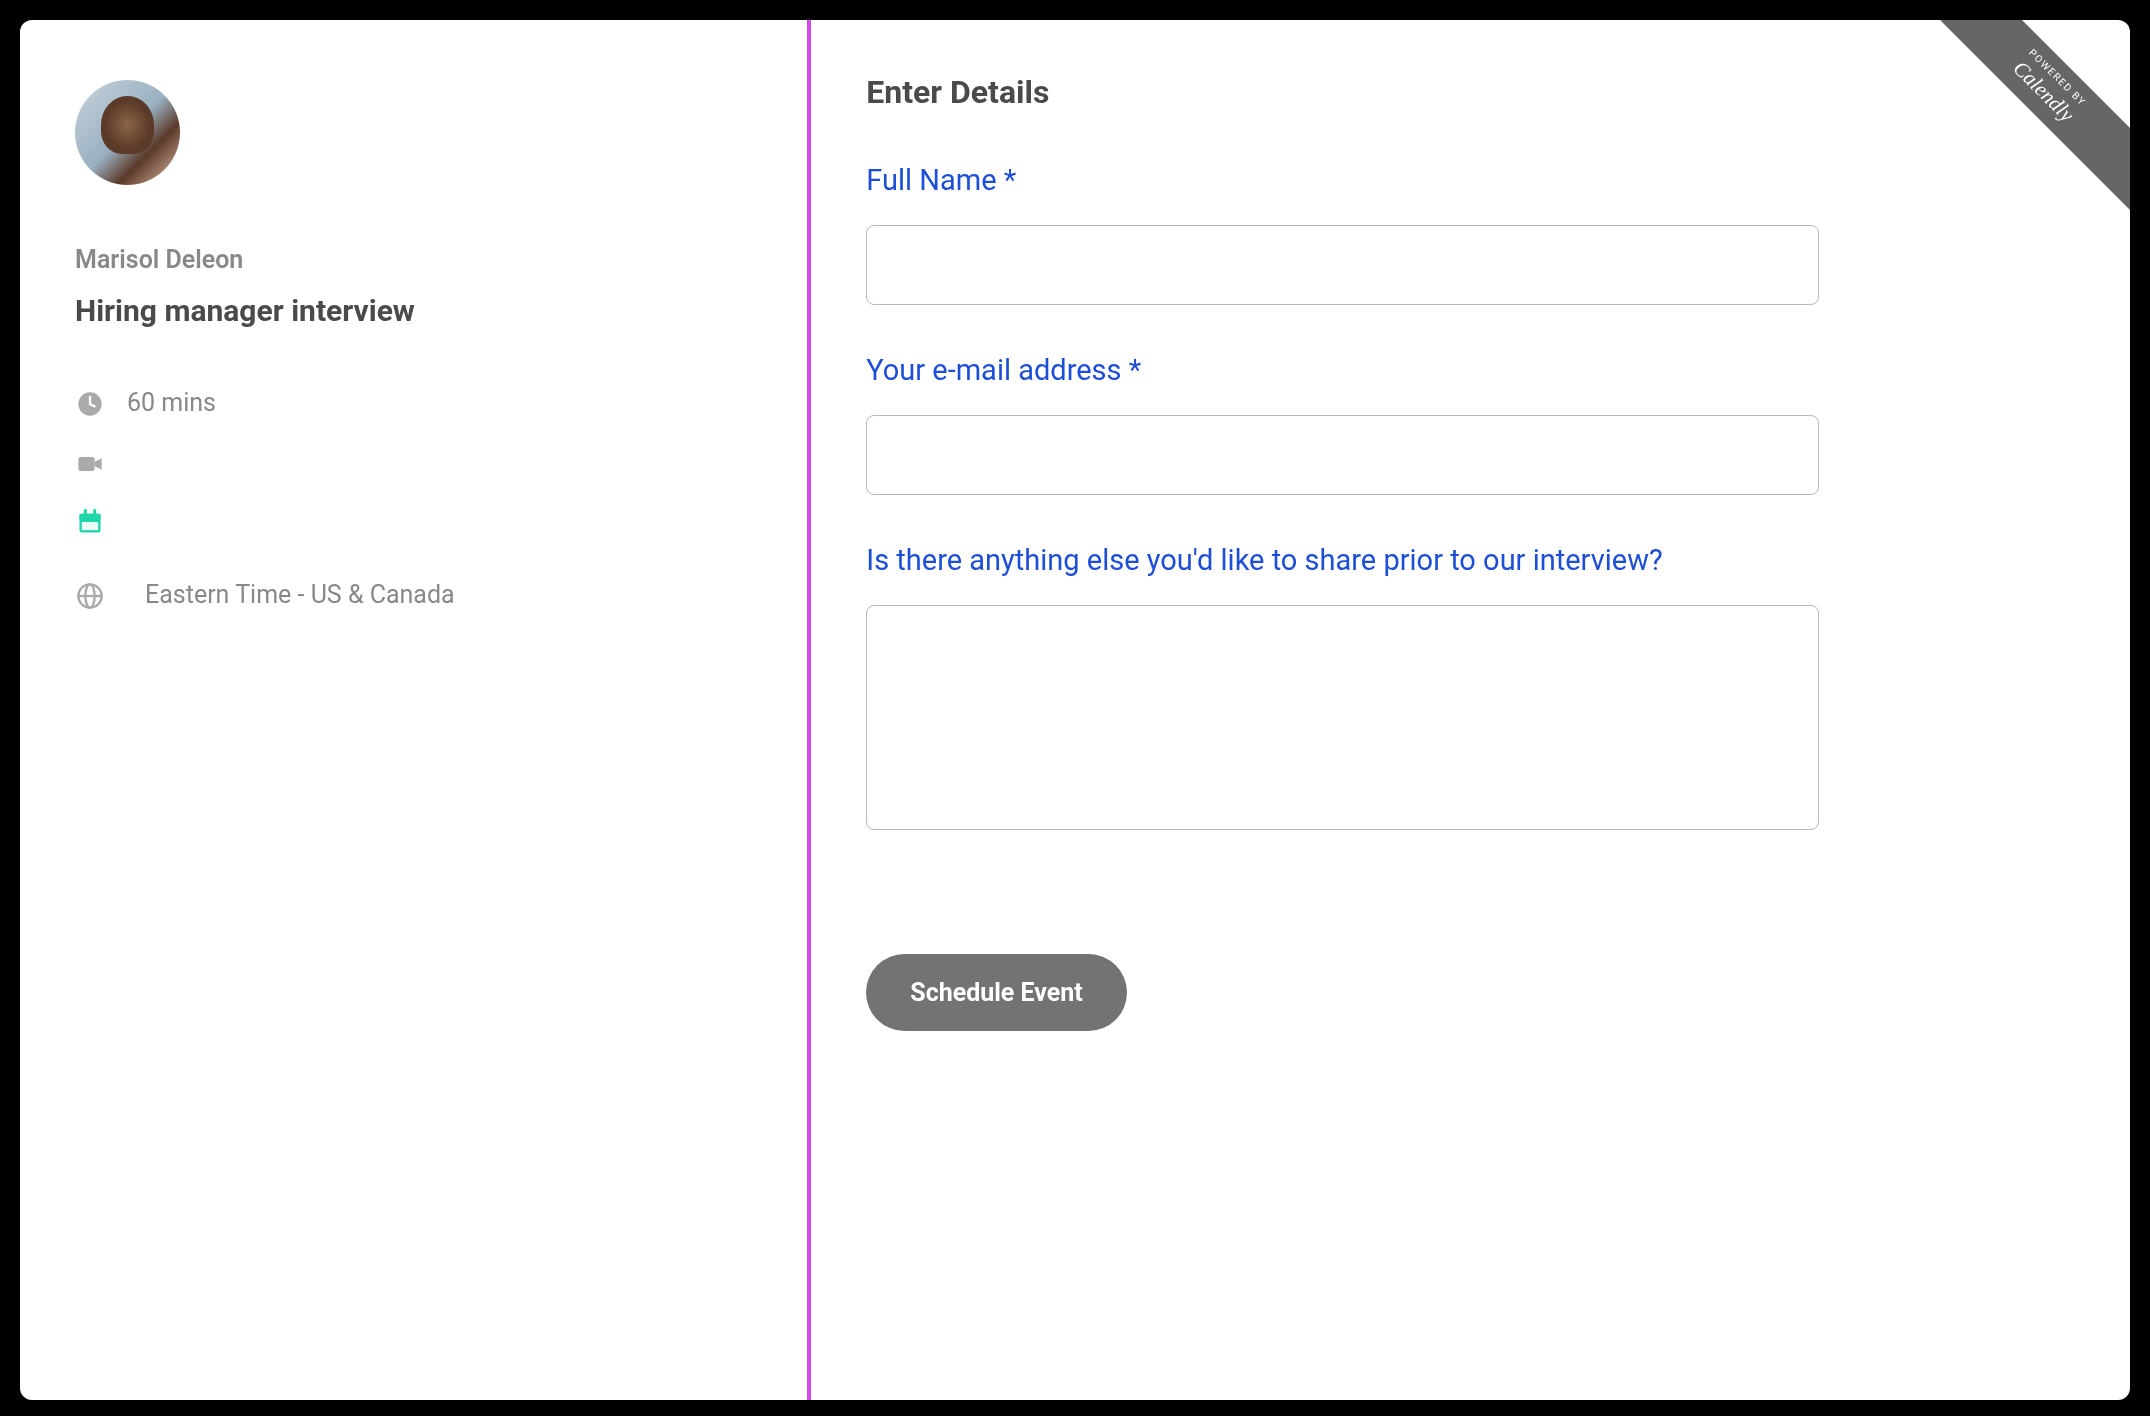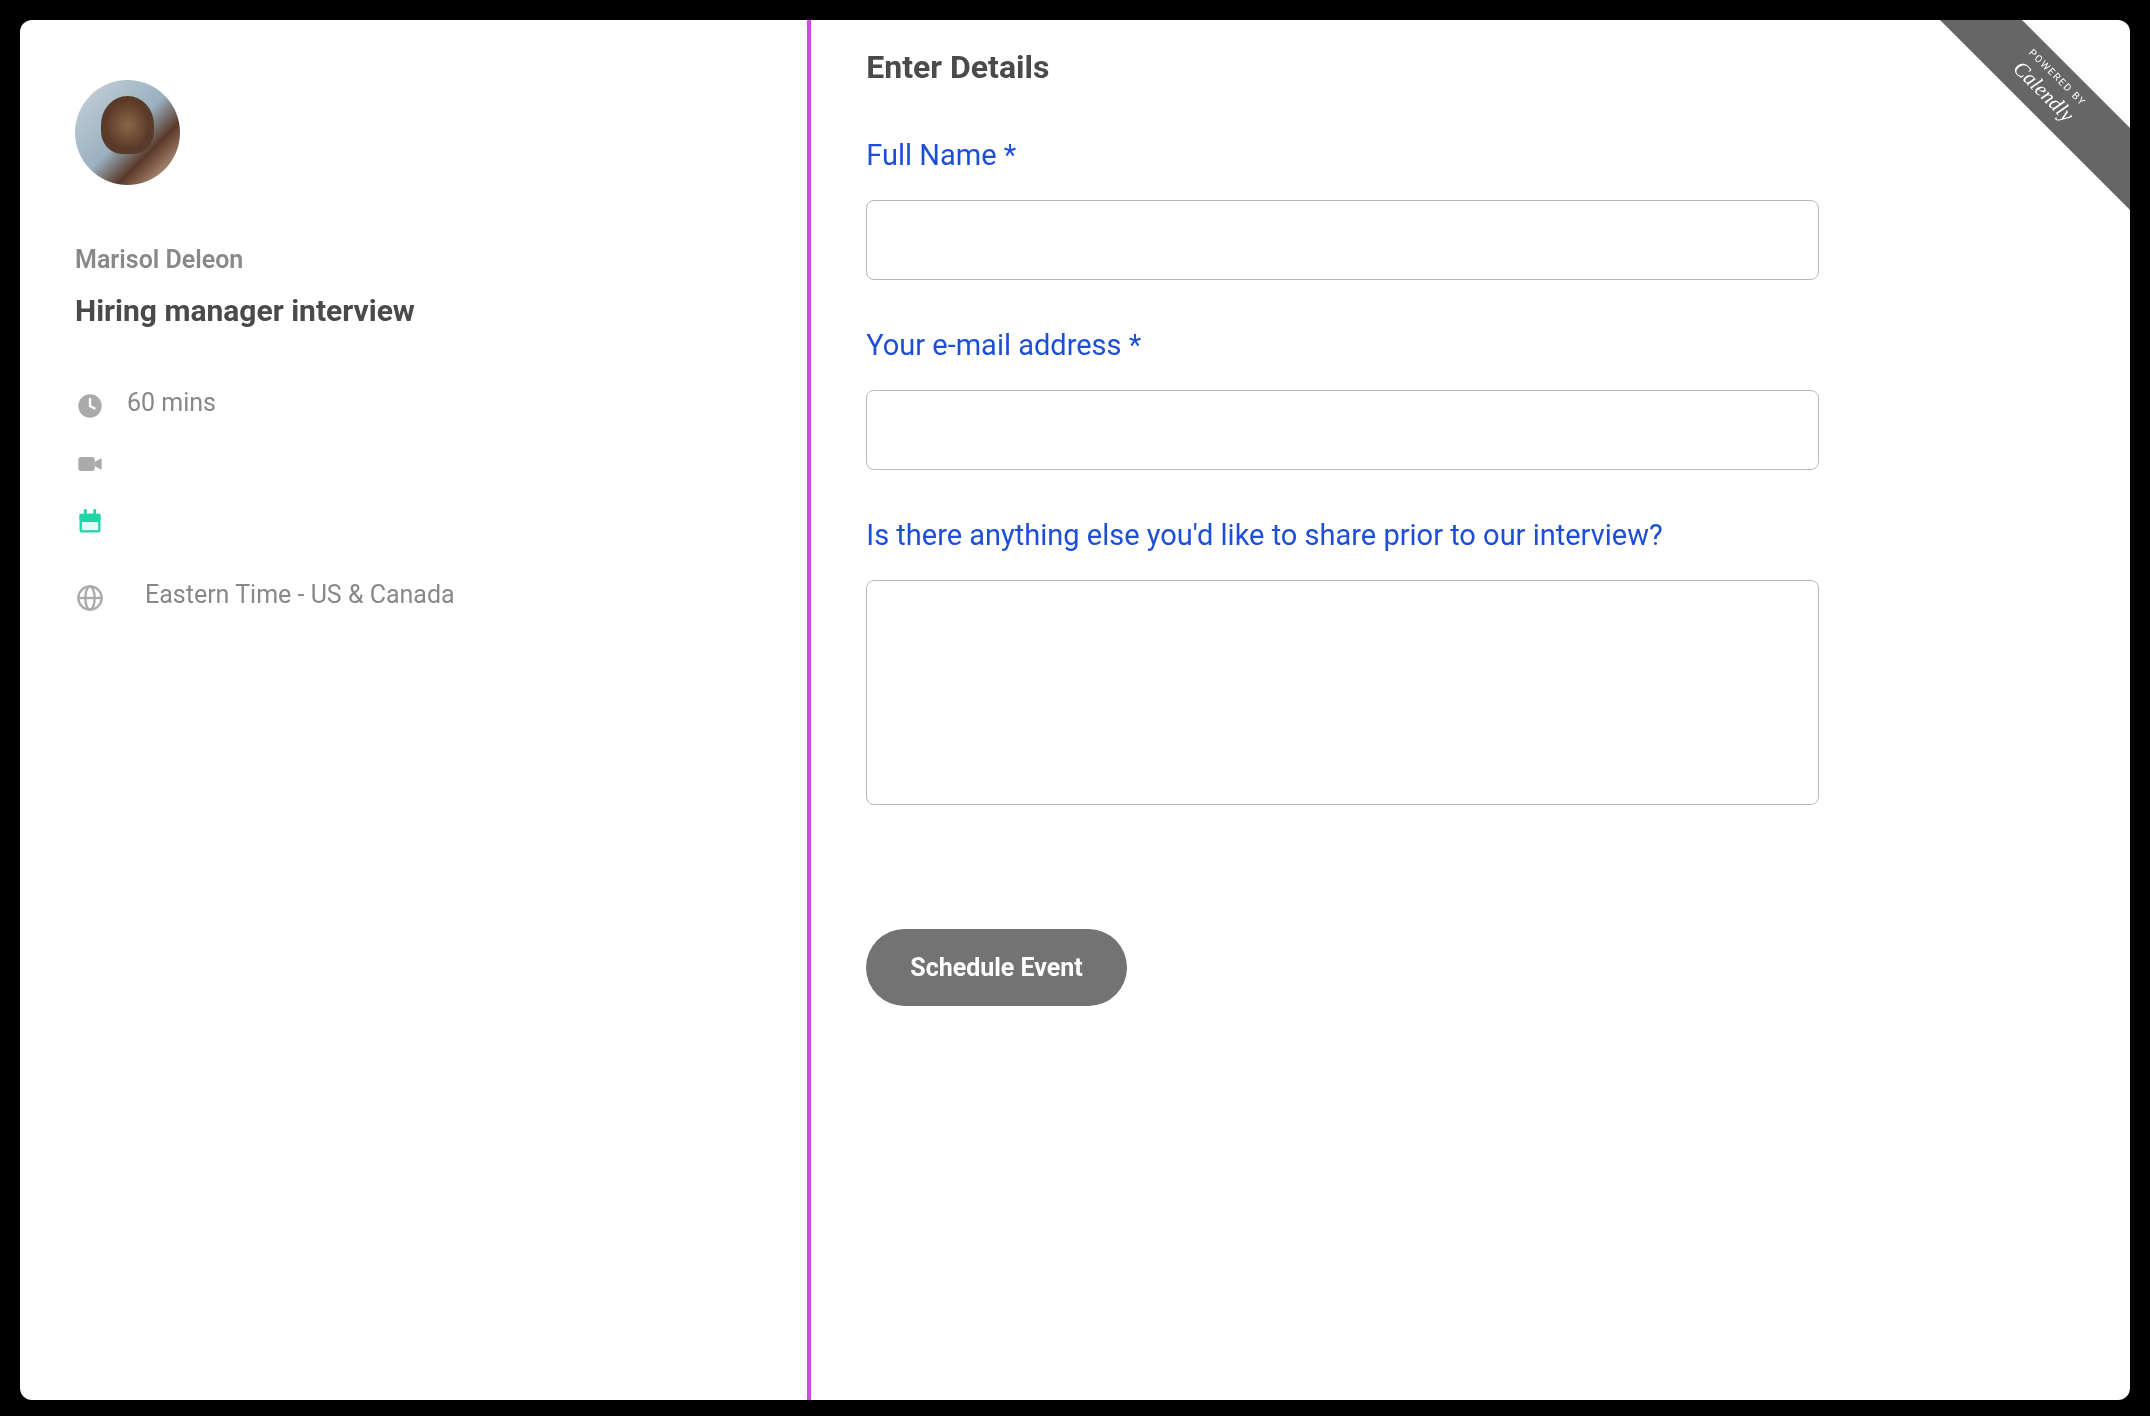--- a/index.html
+++ b/index.html
@@ -26,21 +26,21 @@
       overflow: hidden;
       box-shadow: 0 4px 20px rgba(0,0,0,0.3);
     }
     .left-panel {
       width: 37.5%;
       border-right: 4px solid #d946ef;
       padding: 60px 55px;
     }
     .right-panel {
       flex: 1;
-      padding: 28px 95px 60px 55px;
+      padding: 53px 95px 60px 55px;
     }
     .avatar {
       width: 105px;
       height: 105px;
       border-radius: 50%;
       background: linear-gradient(135deg, #c8d4dc 0%, #9ab0c0 50%, #5a3a28 70%, #e8c8b0 100%);
       margin-bottom: 60px;
       position: relative;
       overflow: hidden;
     }
@@ -62,21 +62,21 @@
     }
     .event-title {
       color: #4a4a4a;
       font-size: 30px;
       font-weight: 700;
       line-height: 1.25;
       margin-bottom: 55px;
     }
     .detail-row {
       display: flex;
-      align-items: flex-end;
+      align-items: center;
       margin-bottom: 26px;
       gap: 22px;
     }
     .detail-row .icon {
       flex-shrink: 0;
       width: 30px;
       height: 30px;
       display: flex;
       align-items: center;
       justify-content: center;

